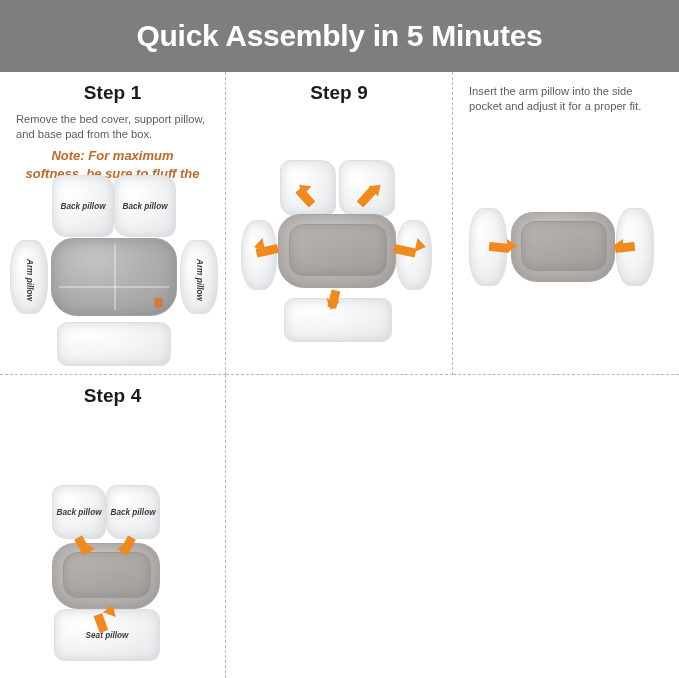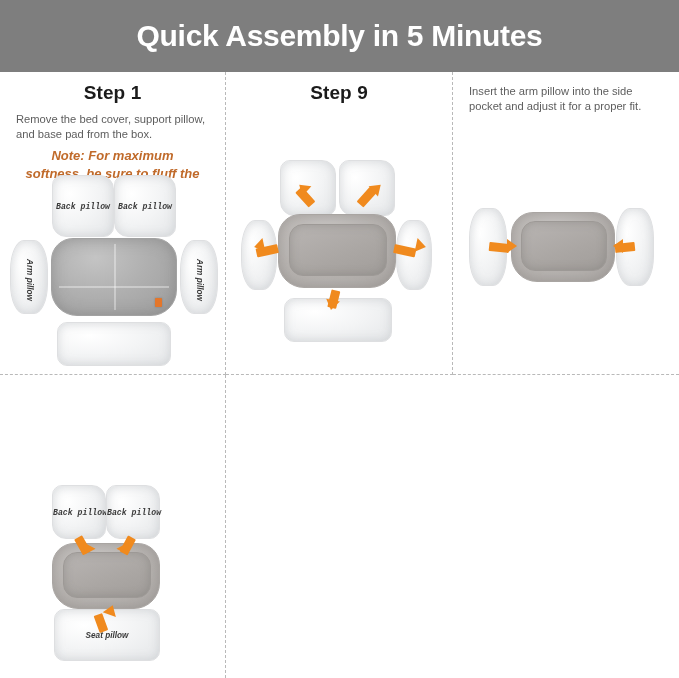--- a/index.html
+++ b/index.html
@@ -73,21 +73,21 @@
   }
 
   .lbl{
     position:absolute;left:0;right:0;top:50%;transform:translateY(-50%);
     text-align:center;font-size:8.2px;font-style:italic;color:#3a3a3a;
     font-weight:bold;white-space:nowrap;pointer-events:none;
   }
   .lbl.rot{transform:translateY(-50%) rotate(90deg);}
 
   
-  .sqpillow{border-radius:10px 14px 10px 14px;font-family:Liberation Mono, monospace;}
+  .sqpillow{border-radius:10px 14px 10px 14px;}
   
   .bolster{border-radius:14px/30px;}
   
   .pad{border-radius:10px;}
 
   
   .cover{border-radius:22px 22px 26px 26px;}
   .cover-inner{
     position:absolute;left:9%;top:12%;width:82%;height:70%;
     border-radius:14px;
@@ -268,20 +268,21 @@
           <div class="head" style="left:-4px;top:-3px;transform:rotate(90deg);"></div>
         </div>
         <div class="arrow" style="left:162px;top:172px;">
           <div class="shaft" style="width:20px;height:9px;transform:rotate(-6deg);"></div>
           <div class="head" style="left:-4px;top:-3px;transform:rotate(-90deg);"></div>
         </div>
       </div>
     </div>
 
     <div class="cell vdiv">
+      <div class="step-title">Step 4</div>
 
       <div class="stage">
         <div class="art fluff sqpillow" style="left:52px;top:110px;width:52px;height:52px;">
           <div class="lbl">Back pillow</div>
         </div>
         <div class="art fluff sqpillow" style="left:106px;top:110px;width:52px;height:52px;">
           <div class="lbl">Back pillow</div>
         </div>
 
         <div class="art plushlite cover" style="left:52px;top:168px;width:106px;height:64px;">

